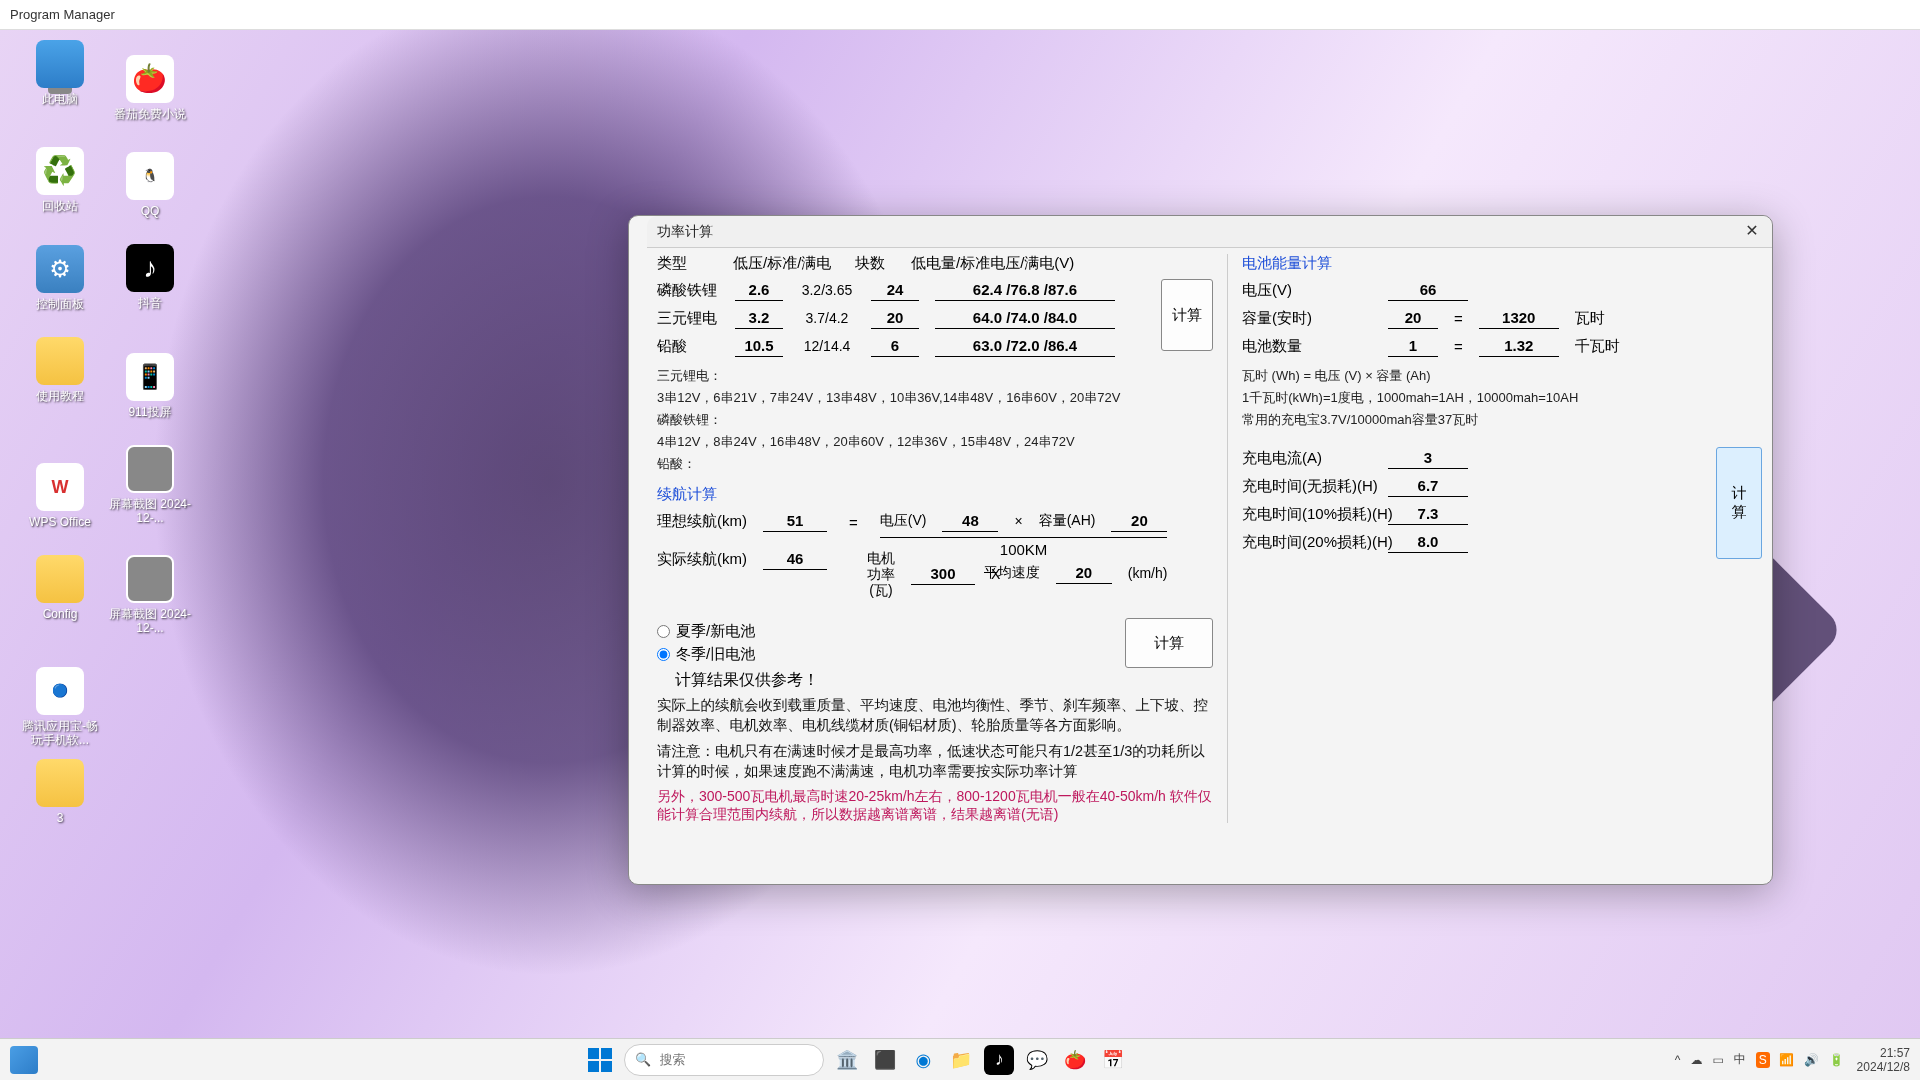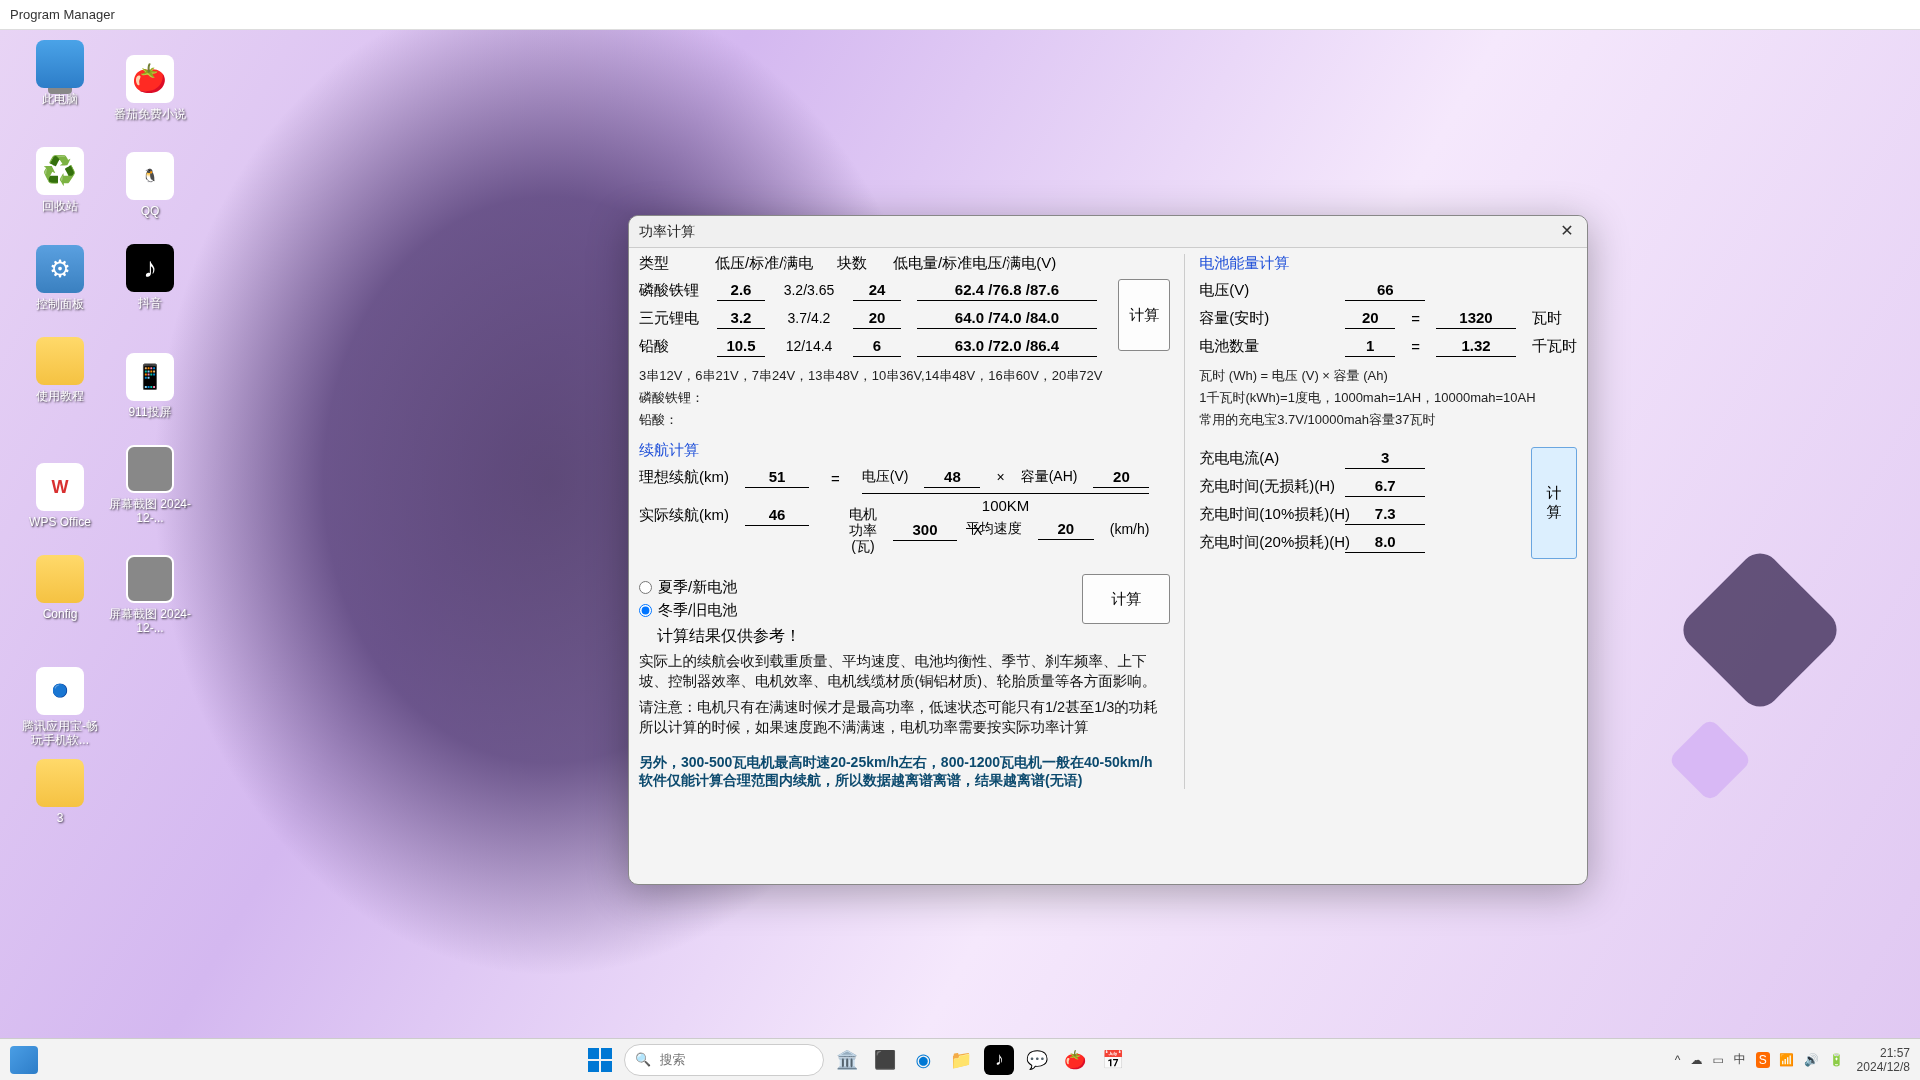--- a/index.html
+++ b/index.html
@@ -64,25 +64,26 @@
 .ic-tiktok { background: #000; display:flex;align-items:center;justify-content:center;color:#fff;font-size:28px;font-weight:bold;}
 .ic-folder { background: linear-gradient(#ffd96a,#f5c242); border-radius:4px;}
 .ic-wps { background:#fff;display:flex;align-items:center;justify-content:center;color:#d83030;font-weight:bold;font-size:18px;}
 .ic-screenshot { background:#888; border:2px solid #fff;}
 .ic-360 { background:#fff;display:flex;align-items:center;justify-content:center;}
 .ic-911 { background:#fff;display:flex;align-items:center;justify-content:center;font-size:24px;}
 
 .app-window {
   position: absolute;
   left: 628px; top: 185px;
-  width: 960px; height: 670px;
+  width: 1145px; height: 670px;
   background: #f4f4f4;
   border: 1px solid #888;
   border-radius: 10px;
   box-shadow: 0 8px 40px rgba(0,0,0,0.3);
+  padding-left: 18px;
 }
 .app-titlebar {
   height: 32px; background: #f0f0f0;
   border-bottom: 1px solid #ccc;
   border-radius: 10px 10px 0 0;
   display: flex; align-items: center;
   padding: 0 10px;
 }
 .app-title { font-size: 14px; color: #222;}
 .app-close { margin-left: auto; width: 20px; height: 20px; font-size: 16px; cursor: pointer; text-align:center; line-height:18px; color:#333;}
@@ -112,21 +113,21 @@
 }
 .btn-calc-power { height: 72px;}
 .btn-blue { background: #dceffe; border-color: #6aa6e0;}
 .small-note { font-size: 13px; color: #222; line-height: 18px; margin: 4px 0;}
 .range-frac { display: inline-flex; flex-direction: column; align-items: center;}
 .range-frac .top, .range-frac .bot { text-align:center;}
 .radio-row { display:flex; align-items:center; gap:6px; margin: 4px 0;}
 .result-note { font-size: 16px; margin: 2px 0 2px 18px;}
 .warn1 { font-size: 14.5px; line-height: 20px; margin-top: 4px; color:#111;}
 .warn2 { font-size: 14.5px; line-height: 20px; margin-top: 6px; color:#111;}
-.warn3 { font-size: 14px; line-height: 18px; margin-top: 16px; color:#0c4a6e;font-weight:bold;}
+.warn3 { font-size: 14px; line-height: 18px; margin-top: 6px; color:#be185d;}
 
 .right-panel .row .lbl { width: 130px;}
 .right-panel input.txt { width: 80px;}
 
 .taskbar {
   position: absolute; left: 0; right: 0; bottom: 0;
   height: 42px; background: #f3f3f3;
   border-top: 1px solid #ccc;
   display: flex; align-items: center;
   padding: 0 10px;
@@ -243,22 +244,24 @@
             <span class="lbl" style="width:62px">铅酸</span>
             <input class="txt w40" value="10.5" style="">
             <span class="lbl-s" style="width:56px;text-align:center">12/14.4</span>
             <input class="txt w40" value="6" style="">
             <input class="txt" style="width: 180px;" value="63.0 /72.0 /86.4">
           </div>
          </div>
          <button class="btn btn-calc-power">计算</button>
         </div>
 
+        <div class="small-note">三元锂电：</div>
         <div class="small-note">3串12V，6串21V，7串24V，13串48V，10串36V,14串48V，16串60V，20串72V</div>
         <div class="small-note">磷酸铁锂：</div>
+        <div class="small-note">4串12V，8串24V，16串48V，20串60V，12串36V，15串48V，24串72V</div>
         <div class="small-note">铅酸：</div>
 
         <div style="height:8px"></div>
         <div class="section-title">续航计算</div>
 
         <div class="row" style="align-items:flex-start">
           <div style="display:flex;flex-direction:column;gap:10px">
             <div class="row">
               <span class="lbl">理想续航(km)</span>
               <input class="txt w60" value="51" style="">

